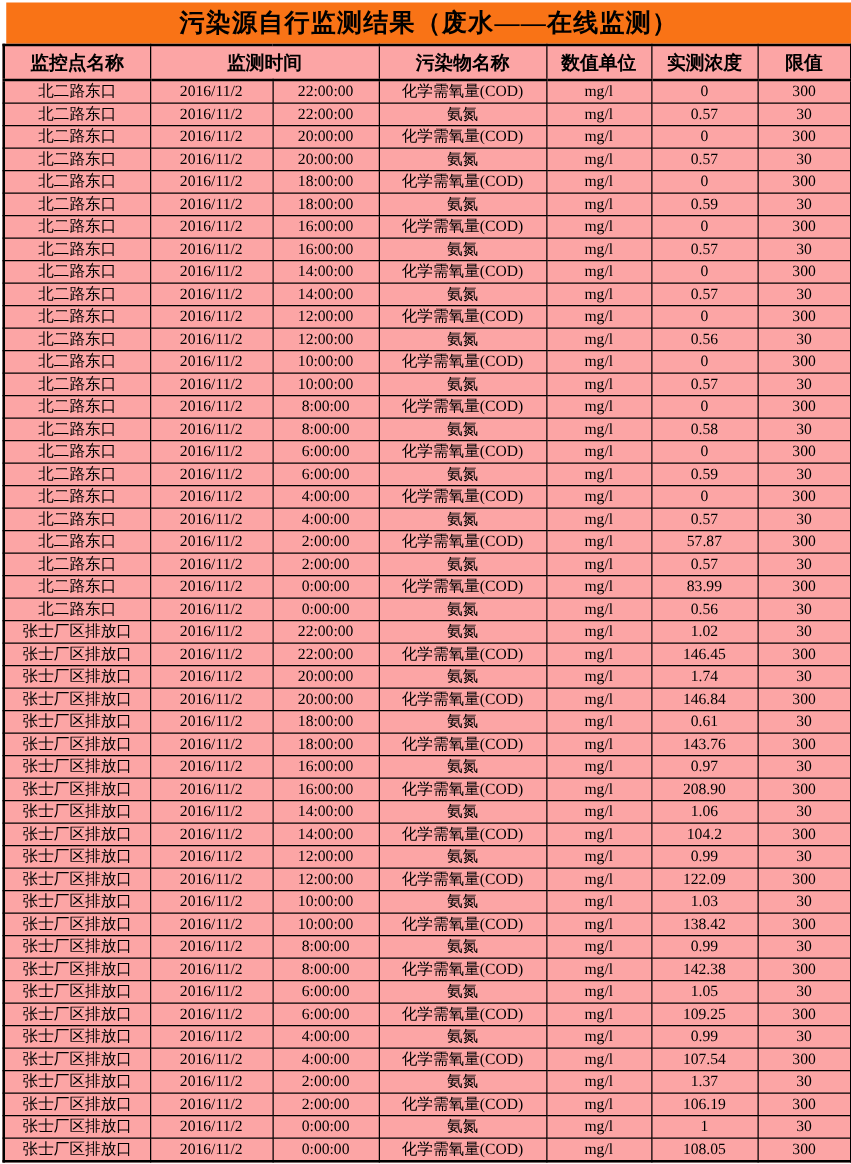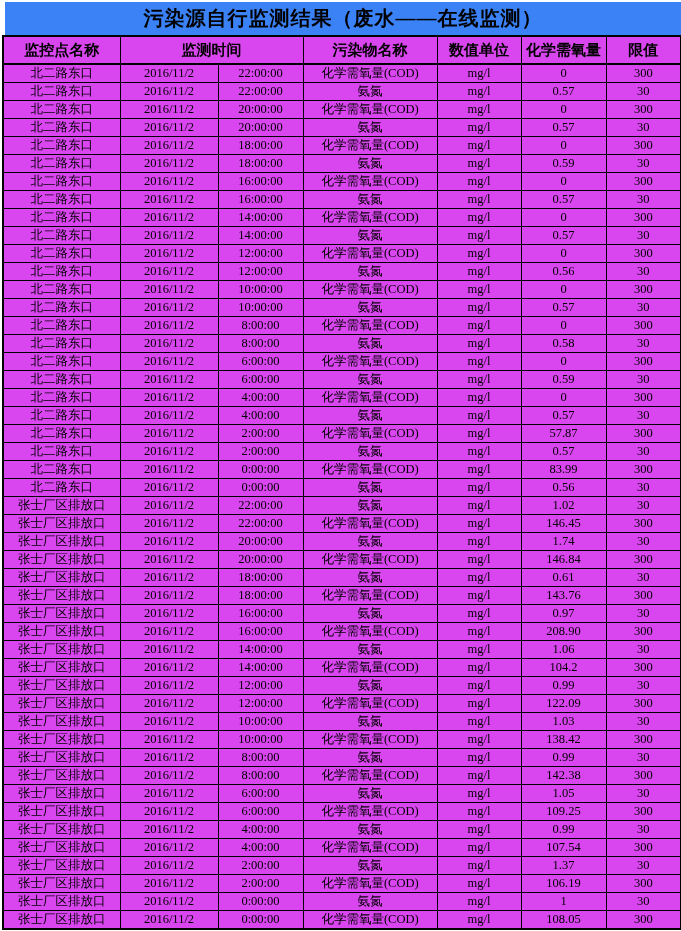--- a/index.html
+++ b/index.html
@@ -8,39 +8,39 @@
     width: 681px; height: 931px;
     background: #ffffff;
     font-family: "Liberation Serif", serif;
     overflow: hidden;
     position: relative;
   }
   .title-band {
     position: absolute;
     left: 5px; top: 2px;
     width: 676px; height: 33px;
-    background: #3b82f6;
+    background: #f97316;
     display: flex;
     align-items: center;
     justify-content: center;
   }
   .title-text {
     font-size: 20px;
     font-weight: bold;
     color: #000;
     letter-spacing: 1px;
     white-space: nowrap;
   }
   table.monitor-table {
     position: absolute;
     left: 2px; top: 35px;
     width: 678px;
     border-collapse: collapse;
     table-layout: fixed;
-    background: #d946ef;
+    background: #fca5a5;
     border: 2px solid #000;
   }
   .monitor-table th, .monitor-table td {
     border: 1px solid #000;
     text-align: center;
     vertical-align: middle;
     padding: 0;
     white-space: nowrap;
     overflow: hidden;
     color: #000;
@@ -70,21 +70,21 @@
     <col style="width:84px">
     <col style="width:85px">
     <col style="width:75px">
   </colgroup>
   <thead>
     <tr>
       <th>监控点名称</th>
       <th colspan="2">监测时间</th>
       <th>污染物名称</th>
       <th>数值单位</th>
-      <th>化学需氧量</th>
+      <th>实测浓度</th>
       <th>限值</th>
     </tr>
   </thead>
   <tbody>
       <tr>
         <td>北二路东口</td>
         <td>2016/11/2</td>
         <td>22:00:00</td>
         <td>化学需氧量(COD)</td>
         <td>mg/l</td>

